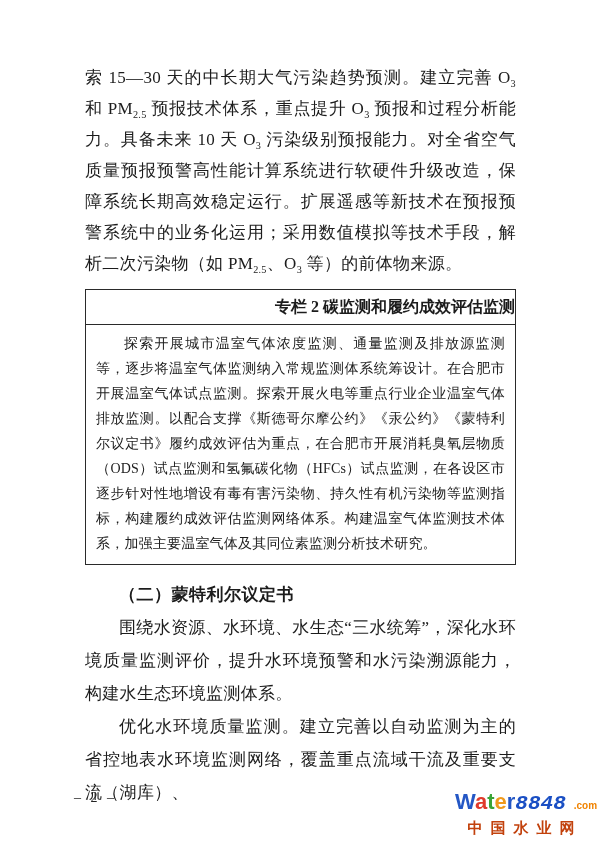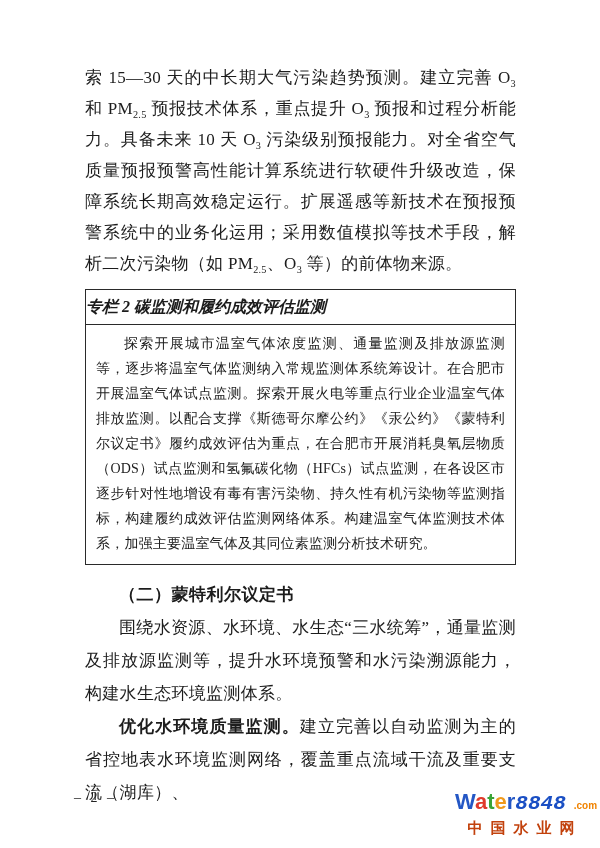--- a/index.html
+++ b/index.html
@@ -25,46 +25,45 @@
   }
   .para.sec { line-height:33px; }
   .indent { text-indent:2em; }
   sub { font-size:0.6em; line-height:0; }
 
   .box {
     border:1.5px solid #2a2a2a;
     margin-top:10px;
   }
   .box-title {
-    text-align:left;
+    text-align:right;
     font-weight:bold;
     font-size:16px;
     line-height:22px;
     padding:6px 0;
     border-bottom:1.5px solid #2a2a2a;
-    font-style:italic;
   }
   .box-body {
     font-size:14px;
     line-height:25px;
     padding:6px 10px 8px;
     text-align:justify;
     text-indent:2em;
     letter-spacing:0.2px;
   }
 
   .sec-heading {
     font-size:17px;
     font-weight:bold;
     margin:14px 0 0;
     text-indent:2em;
     line-height:32px;
     letter-spacing:0.5px;
   }
-  .lead { font-weight:bold; }
+  .lead { font-weight:normal; }
 
   .pagenum {
     position:absolute;
     left:74px; bottom:42px;
     font-size:14px;
     letter-spacing:3px;
     color:#222222;
   }
 
   .logo {
@@ -108,21 +107,21 @@
 
   <p class="para">索 15—30 天的中长期大气污染趋势预测。建立完善 O<sub>3</sub> 和 PM<sub>2.5</sub> 预报技术体系，重点提升 O<sub>3</sub> 预报和过程分析能力。具备未来 10 天 O<sub>3</sub> 污染级别预报能力。对全省空气质量预报预警高性能计算系统进行软硬件升级改造，保障系统长期高效稳定运行。扩展遥感等新技术在预报预警系统中的业务化运用；采用数值模拟等技术手段，解析二次污染物（如 PM<sub>2.5</sub>、O<sub>3</sub> 等）的前体物来源。</p>
 
   <div class="box">
     <div class="box-title">专栏 2  碳监测和履约成效评估监测</div>
     <div class="box-body">探索开展城市温室气体浓度监测、通量监测及排放源监测等，逐步将温室气体监测纳入常规监测体系统筹设计。在合肥市开展温室气体试点监测。探索开展火电等重点行业企业温室气体排放监测。以配合支撑《斯德哥尔摩公约》《汞公约》《蒙特利尔议定书》履约成效评估为重点，在合肥市开展消耗臭氧层物质（ODS）试点监测和氢氟碳化物（HFCs）试点监测，在各设区市逐步针对性地增设有毒有害污染物、持久性有机污染物等监测指标，构建履约成效评估监测网络体系。构建温室气体监测技术体系，加强主要温室气体及其同位素监测分析技术研究。</div>
   </div>
 
   <h3 class="sec-heading">（二）蒙特利尔议定书</h3>
 
-  <p class="para sec indent">围绕水资源、水环境、水生态“三水统筹”，通量监测及排放源监测等，提升水环境预警和水污染溯源能力，构建水生态环境监测体系。</p>
+  <p class="para sec indent">围绕水资源、水环境、水生态“三水统筹”，深化水环境质量监测评价，提升水环境预警和水污染溯源能力，构建水生态环境监测体系。</p>
 
   <p class="para sec indent"><span class="lead">优化水环境质量监测。</span><span>建立完善以自动监测为主的省控地表水环境监测网络，覆盖重点流域干流及重要支流（湖库）、</span></p>
 
   <div class="pagenum">– 2 –</div>
 
   <div class="logo">
     <div class="logo-top"><span class="logo-word" id="logo-word"><span style="color: rgb(36, 87, 197);">W</span><span style="color: rgb(224, 57, 43);">a</span><span style="color: rgb(58, 164, 53);">t</span><span style="color: rgb(240, 154, 28);">e</span><span style="color: rgb(36, 87, 197);">r</span></span><span class="logo-num" id="logo-num" style="color: rgb(26, 79, 196);">8848</span><span class="logo-tld" id="logo-tld" style="color: rgb(240, 131, 0);">.com</span></div>
     <div class="logo-tagline" id="logo-tagline" style="color: #c2410c;">中国水业网</div>
   </div>
 

